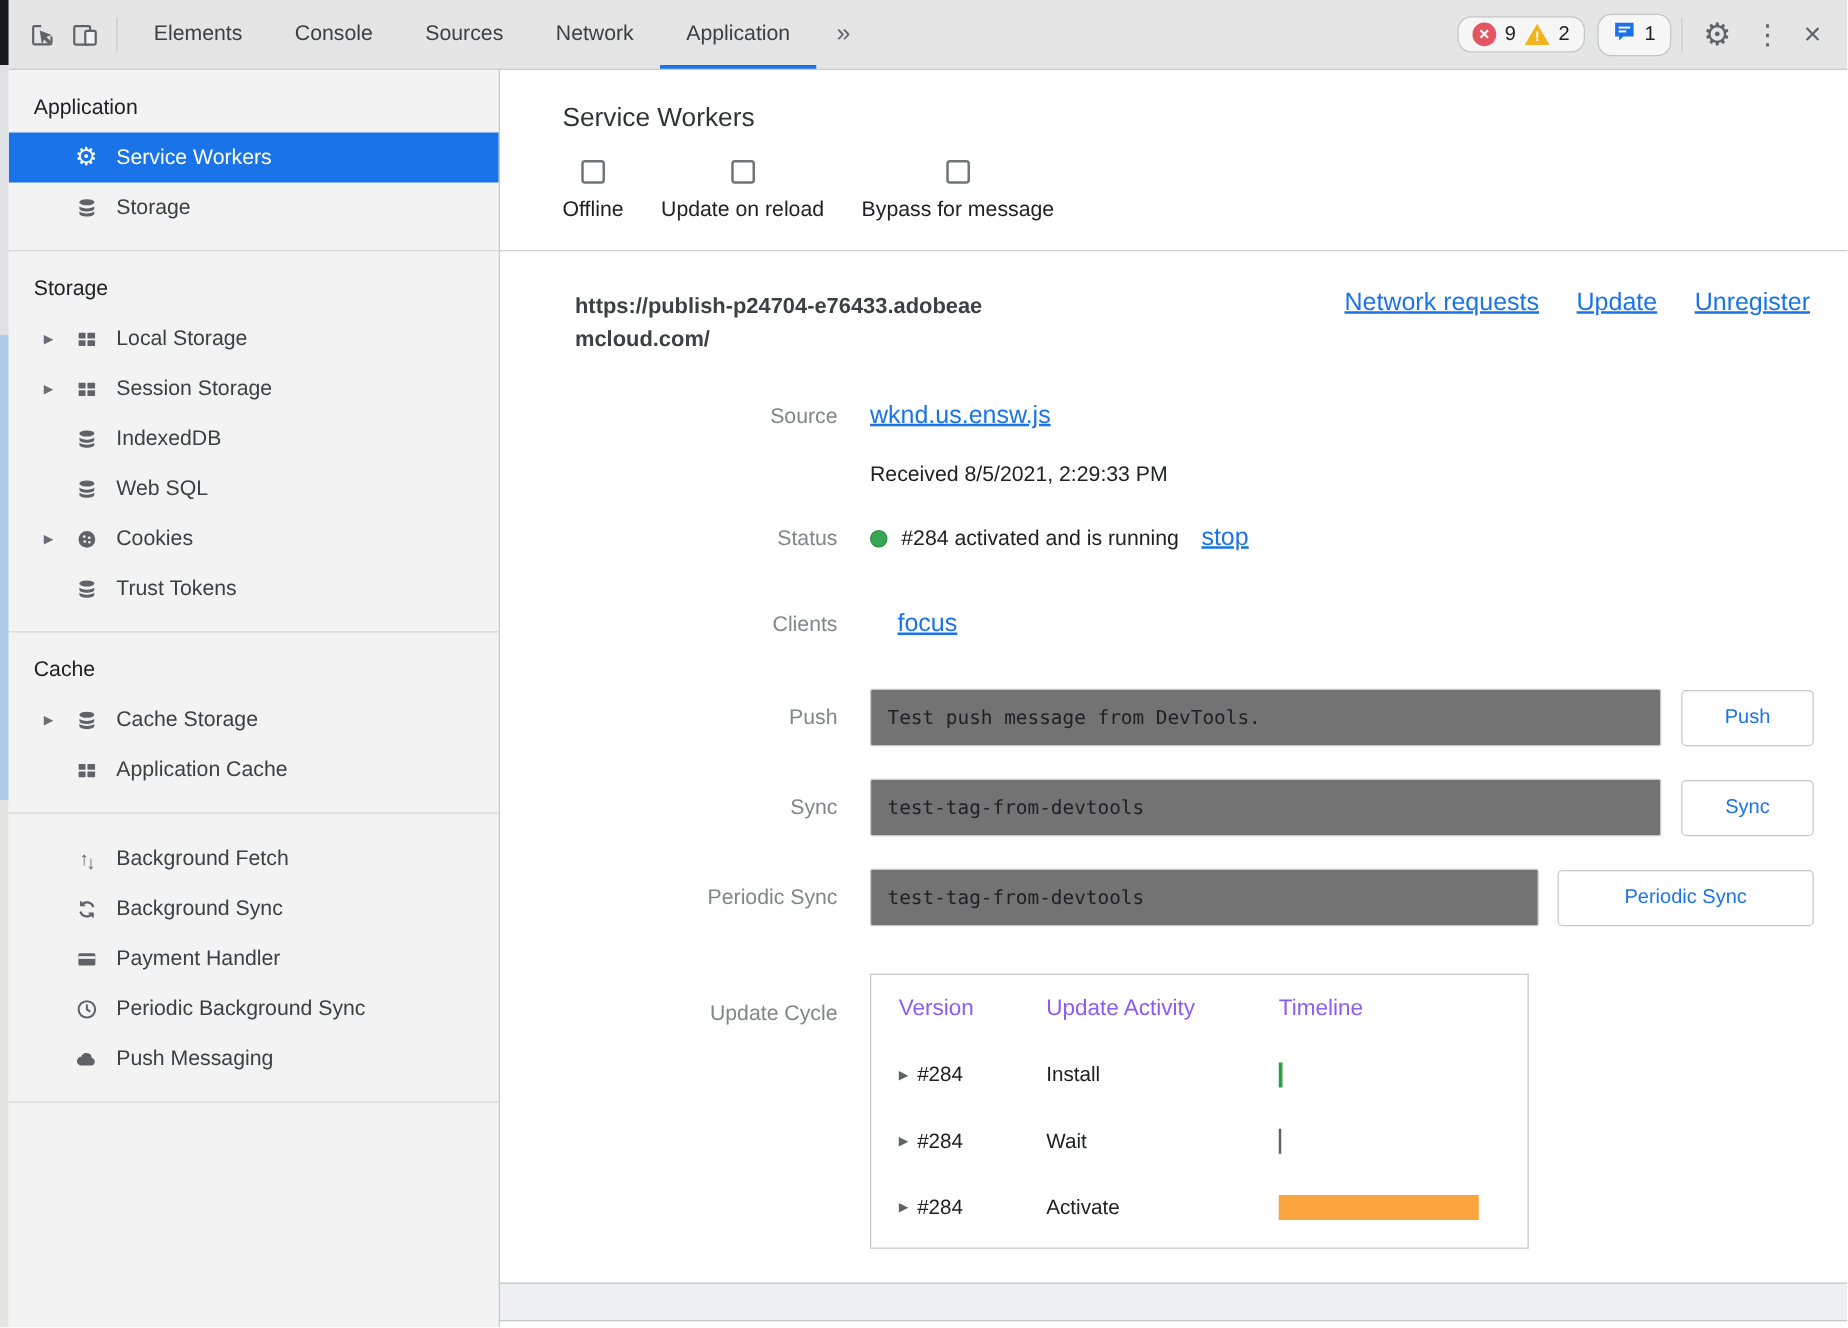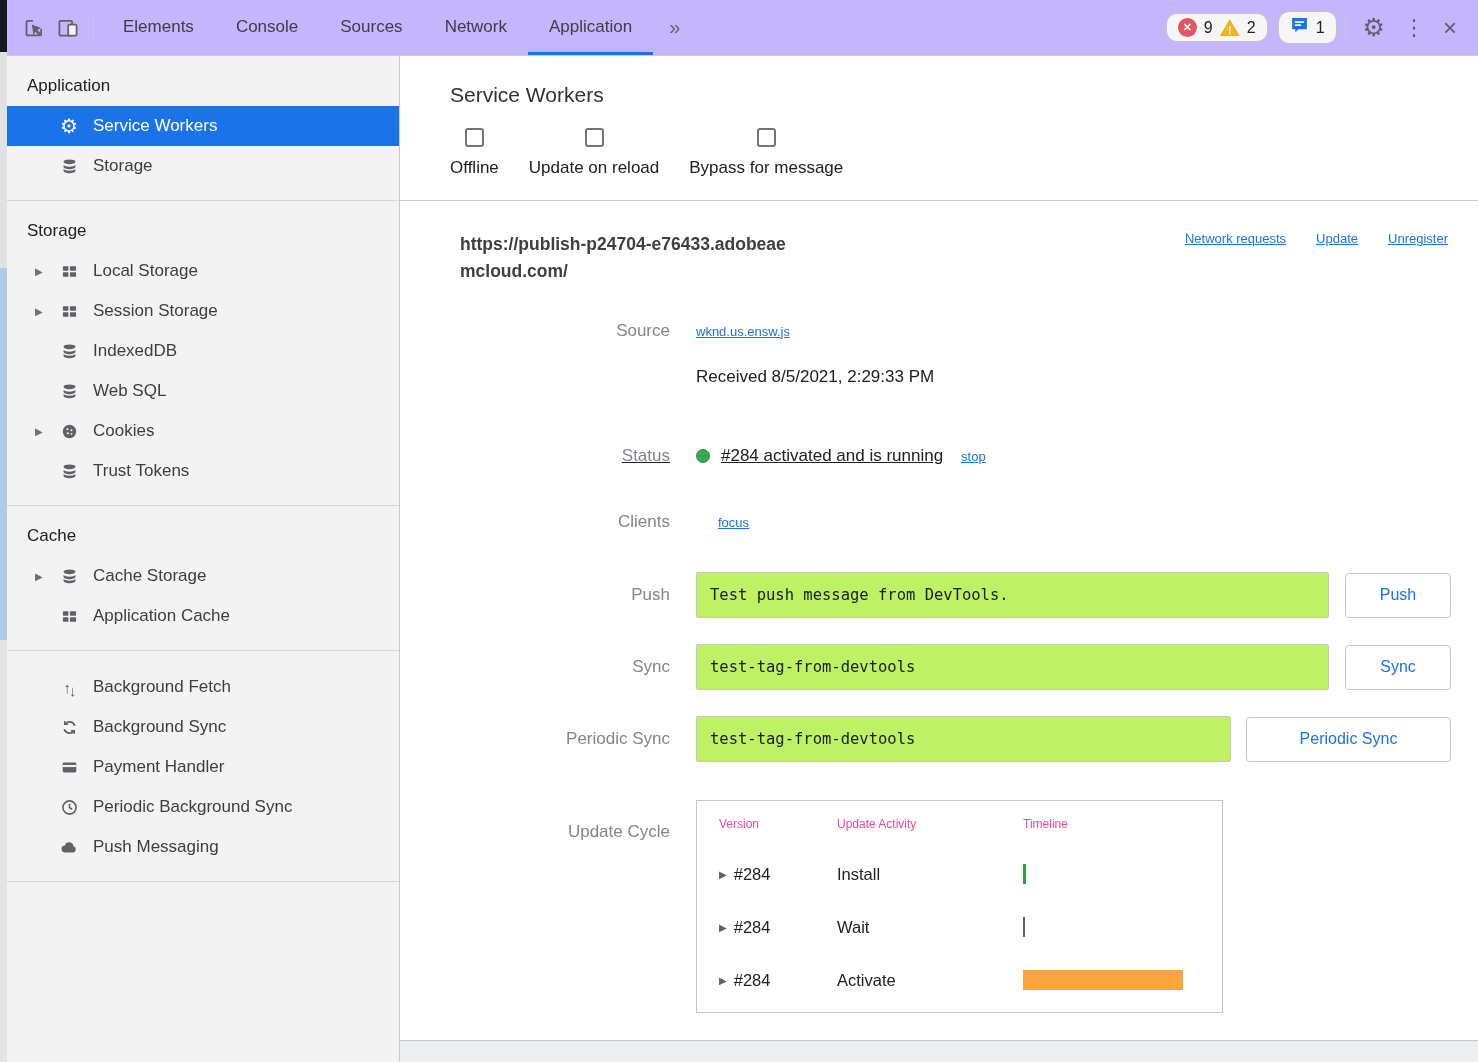--- a/index.html
+++ b/index.html
@@ -5,21 +5,21 @@
   * { box-sizing: border-box; margin: 0; padding: 0; }
   html,body { width:1478px; height:1062px; overflow:hidden; }
   body { font-family:"Liberation Sans", sans-serif; background:#fff; color:#202124; }
 
   .window { display:flex; width:1478px; height:1062px; }
   .edge-strip { width:7px; flex:0 0 7px;
     background:linear-gradient(180deg,#16191c 0 52px,#dfe1e4 52px 268px,#aecbe8 268px 640px,#e3e6e0 640px 100%); }
   .devtools { flex:1; display:flex; flex-direction:column; min-width:0; }
 
   
-  .toolbar { height:56px; flex:0 0 56px; background:#c4b5fd; border-bottom:1px solid #c9ccd0;
+  .toolbar { height:56px; flex:0 0 56px; background:#e5e5e5; border-bottom:1px solid #c9ccd0;
     display:flex; align-items:center; }
   .tb-icon { width:34px; height:34px; display:flex; align-items:center; justify-content:center; cursor:pointer; }
   .tb-icon:first-child { margin-left:10px; }
   .tb-sep { width:1px; height:28px; background:#c6c9cc; margin:0 8px; }
   .tabs { display:flex; height:100%; }
   .tab { padding:0 21px; line-height:54px; font-size:17px; color:#3c4043; position:relative; cursor:pointer; white-space:nowrap; }
   .tab.active::after { content:""; position:absolute; left:0; right:0; bottom:0; height:3px; background:#1a73e8; }
   .tab-more { font-size:20px; color:#5f6368; padding:0 16px; cursor:pointer; }
   .tb-right { margin-left:auto; display:flex; align-items:center; margin-right:8px; }
   .badge-group { display:flex; align-items:center; gap:7px; border:1px solid #c3c6c9; border-radius:11px;
@@ -59,53 +59,53 @@
   .cb-group { display:flex; align-items:center; gap:11px;flex-direction:column; }
   .checkbox { appearance:none; -webkit-appearance:none; width:19px; height:19px; border:2px solid #70757a;
     border-radius:3px; background:#fff; cursor:pointer; }
   .cb-label { font-size:17px; color:#202124; }
   .hdiv { border-bottom:1px solid #cbcdd1; margin-top:22px; }
 
   .worker { padding-bottom:0; }
   .origin-row { display:flex; align-items:flex-start; margin:30px 30px 0 60px; }
   .origin { font-size:17.5px; font-weight:bold; color:#3c4043; max-width:330px; line-height:1.55; word-break:break-all; }
   .origin-links { margin-left:auto; display:flex; gap:30px; }
-  a.lnk { color:#1a73e8; text-decoration:underline; font-size:13px; cursor:pointer; white-space:nowrap; }
+  a.lnk { color:#1a73e8; text-decoration:underline; font-size:20px; cursor:pointer; white-space:nowrap; }
 
   .frow { display:grid; grid-template-columns:296px 1fr; align-items:center; }
   .flabel { text-align:right; padding-right:26px; font-size:17px; color:#80868b; white-space:nowrap; }
   .fvalue { display:flex; align-items:center; min-width:0; font-size:17px; color:#202124; }
 
   .row-source { margin-top:36px; }
   .row-received { margin-top:26px; }
-  .row-status { margin-top:59px;text-decoration:underline; }
+  .row-status { margin-top:29px; }
   .row-clients { margin-top:46px; }
   .row-push { margin-top:40px; }
   .row-sync { margin-top:26px; }
   .row-periodic { margin-top:26px; }
   .row-cycle { margin-top:38px; align-items:flex-start; }
   .row-cycle .flabel { padding-top:22px; }
 
   .status-dot { width:14px; height:14px; border-radius:50%; background:#36a854; border:1px solid #2a8c45;
     margin-right:11px; flex:0 0 14px; }
   .stop-link { margin-left:18px; }
   .clients-url { white-space:nowrap; overflow:hidden; max-width:700px; }
   .focus-link { margin-left:22px; }
 
-  .tinput { height:46px; border:1px solid #c5c8cb; border-radius:2px; background:#bef264; padding:0 13px;
+  .tinput { height:46px; border:1px solid #c5c8cb; border-radius:2px; background:#737373; padding:0 13px;
     font-family:"DejaVu Sans Mono", monospace; font-size:15.5px; color:#202124; }
   .input-wide { width:633px; }
   .input-narrow { width:535px; }
   .btn { height:45px; border:1px solid #c5c8cb; border-radius:4px; background:#fff; color:#1a73e8;
     font-size:16px; font-family:"Liberation Sans", sans-serif; cursor:pointer; padding:0 20px; }
   .btn-push, .btn-sync { min-width:106px; margin-left:16px; }
   .btn-periodic { min-width:205px; margin-left:15px; }
 
   .cycle-table { width:527px; border:1px solid #c5c8cb; background:#fff; padding:16px 0 22px 22px; }
-  .ct-head { display:grid; grid-template-columns:118px 186px auto; font-size:12px; color:#ec4899; }
+  .ct-head { display:grid; grid-template-columns:118px 186px auto; font-size:18px; color:#8b5cf6; }
   .ct-row { display:grid; grid-template-columns:118px 186px auto; align-items:center; margin-top:33px;
     font-size:16.5px; color:#202124; }
   .ct-ver { display:flex; align-items:center; }
   .ct-tri { font-size:10px; color:#5f6368; margin-right:7px; cursor:pointer; }
   .tl-tick-green { width:3px; height:20px; background:#2f9e44; }
   .tl-tick-gray { width:2px; height:20px; background:#5f6368; }
   .tl-bar-orange { width:160px; height:20px; background:#f9a43c; }
 
   .bottom-strip { margin-top:27px; height:31px; background:#edeff2; border-top:1px solid #c4c7ca;
     border-bottom:1px solid #c4c7ca; }

